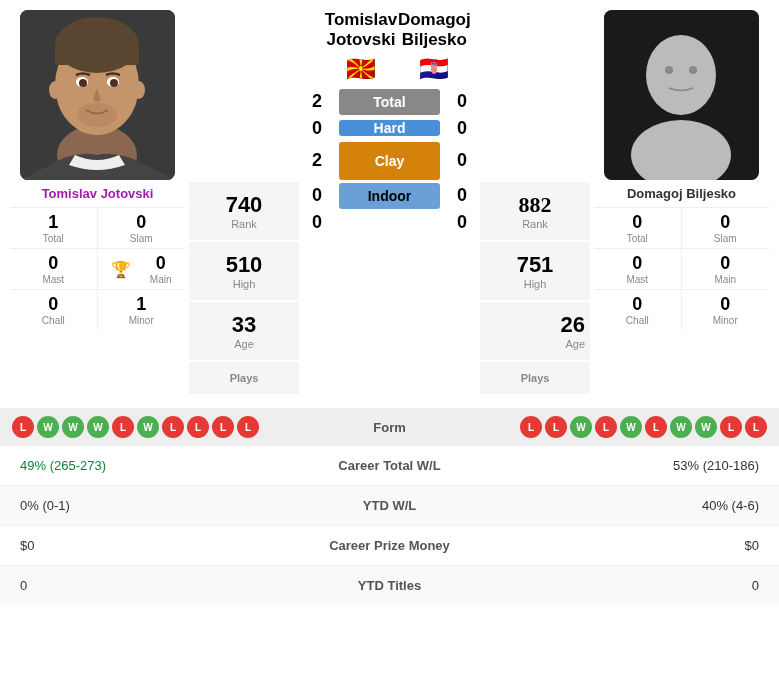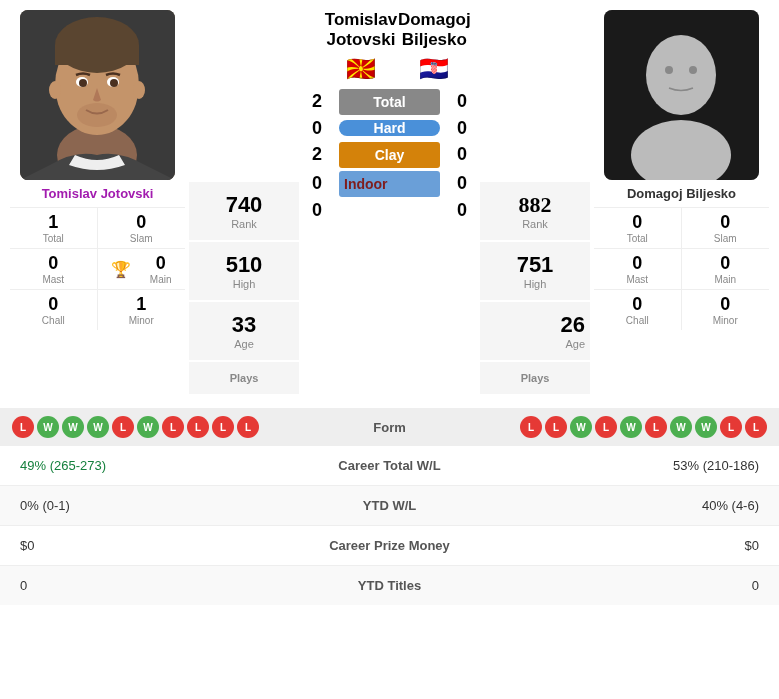--- a/index.html
+++ b/index.html
@@ -127,33 +127,33 @@
       <div style="display:flex;flex-direction:column;gap:3px;">
 
         <div style="display:flex;align-items:center;justify-content:space-between;">
           <div style="font-size:18px;font-weight:bold;width:28px;text-align:center;">2</div>
           <div style="background:#888;color:#fff;text-align:center;padding:5px;flex:1;margin:0 8px;border-radius:3px;font-size:14px;font-weight:bold;">Total</div>
           <div style="font-size:18px;font-weight:bold;width:28px;text-align:center;">0</div>
         </div>
 
         <div style="display:flex;align-items:center;justify-content:space-between;">
           <div style="font-size:18px;font-weight:bold;width:28px;text-align:center;">0</div>
-          <div style="background:#4a90d9;color:#fff;text-align:center;padding:0;flex:1;margin:0 8px;border-radius:11px;font-size:14px;font-weight:bold;">Hard</div>
+          <div style="background:#4a90d9;color:#fff;text-align:center;padding:0;flex:1;margin:0 8px;border-radius:3px;font-size:14px;font-weight:bold;">Hard</div>
           <div style="font-size:18px;font-weight:bold;width:28px;text-align:center;">0</div>
         </div>
 
         <div style="display:flex;align-items:center;justify-content:space-between;">
           <div style="font-size:18px;font-weight:bold;width:28px;text-align:center;">2</div>
-          <div style="background:#d4820a;color:#fff;text-align:center;padding:5px;flex:1;margin:0 8px;border-radius:3px;font-size:14px;font-weight:bold;">Clay</div>
-          <div style="font-size:18px;font-weight:bold;width:28px;text-align:center;">0</div>
-        </div>
-
-        <div style="display:flex;align-items:center;justify-content:space-between;">
-          <div style="font-size:18px;font-weight:bold;width:28px;text-align:center;">0</div>
-          <div style="background:#6a9fd8;color:#7f1d1d;padding:5px;flex:1;margin:0 8px;border-radius:3px;font-size:14px;font-weight:bold;">Indoor</div>
+          <div style="background:#d4820a;color:#fff;text-align:center;padding:11px;flex:1;margin:0 8px;border-radius:3px;font-size:14px;font-weight:bold;">Clay</div>
+          <div style="font-size:18px;font-weight:bold;width:28px;text-align:center;">0</div>
+        </div>
+
+        <div style="display:flex;align-items:center;justify-content:space-between;">
+          <div style="font-size:18px;font-weight:bold;width:28px;text-align:center;">0</div>
+          <div style="background:#6a9fd8;color:#000000;text-align:center;padding:5px;flex:1;margin:0 8px;border-radius:3px;font-size:14px;font-weight:bold;">Indoor</div>
           <div style="font-size:18px;font-weight:bold;width:28px;text-align:center;">0</div>
         </div>
 
         <div style="display:flex;align-items:center;justify-content:space-between;">
           <div style="font-size:18px;font-weight:bold;width:28px;text-align:center;">0</div>
           <div style="font-size:18px;font-weight:bold;width:28px;text-align:center;">0</div>
         </div>
       </div>
     </div>
 

